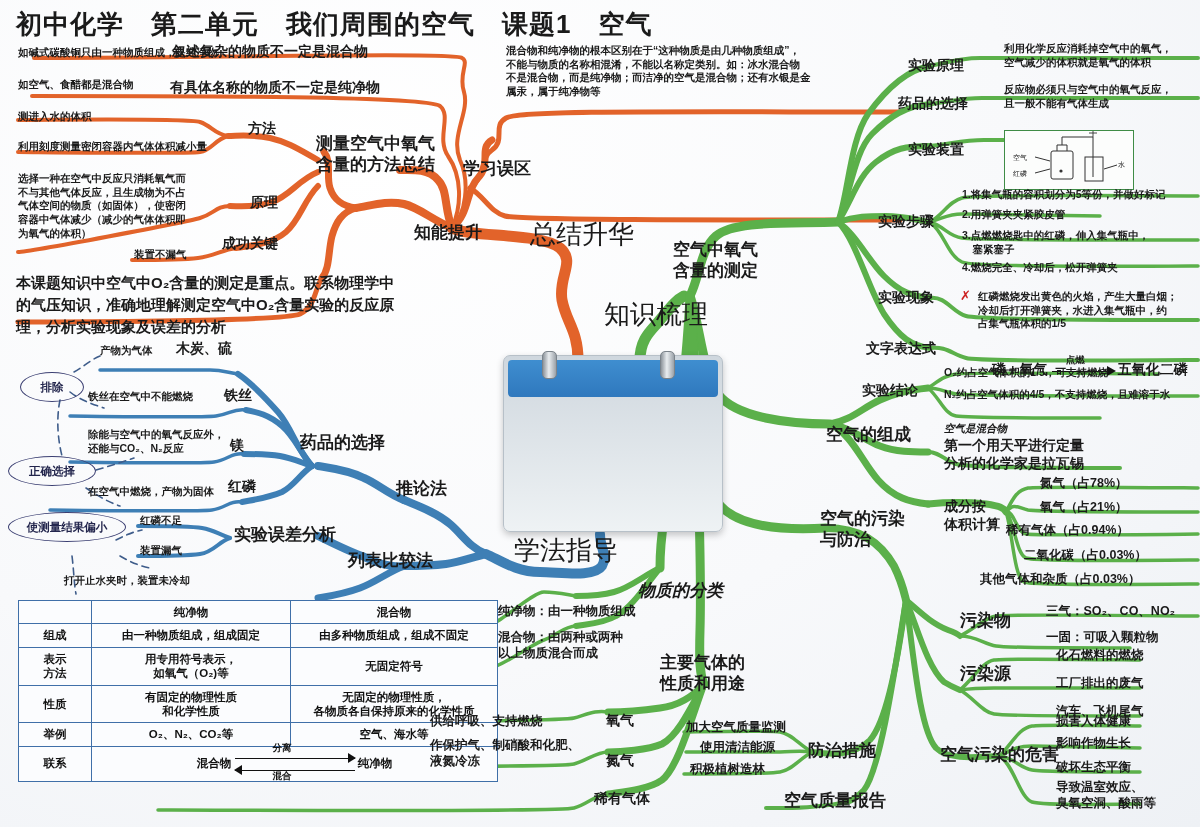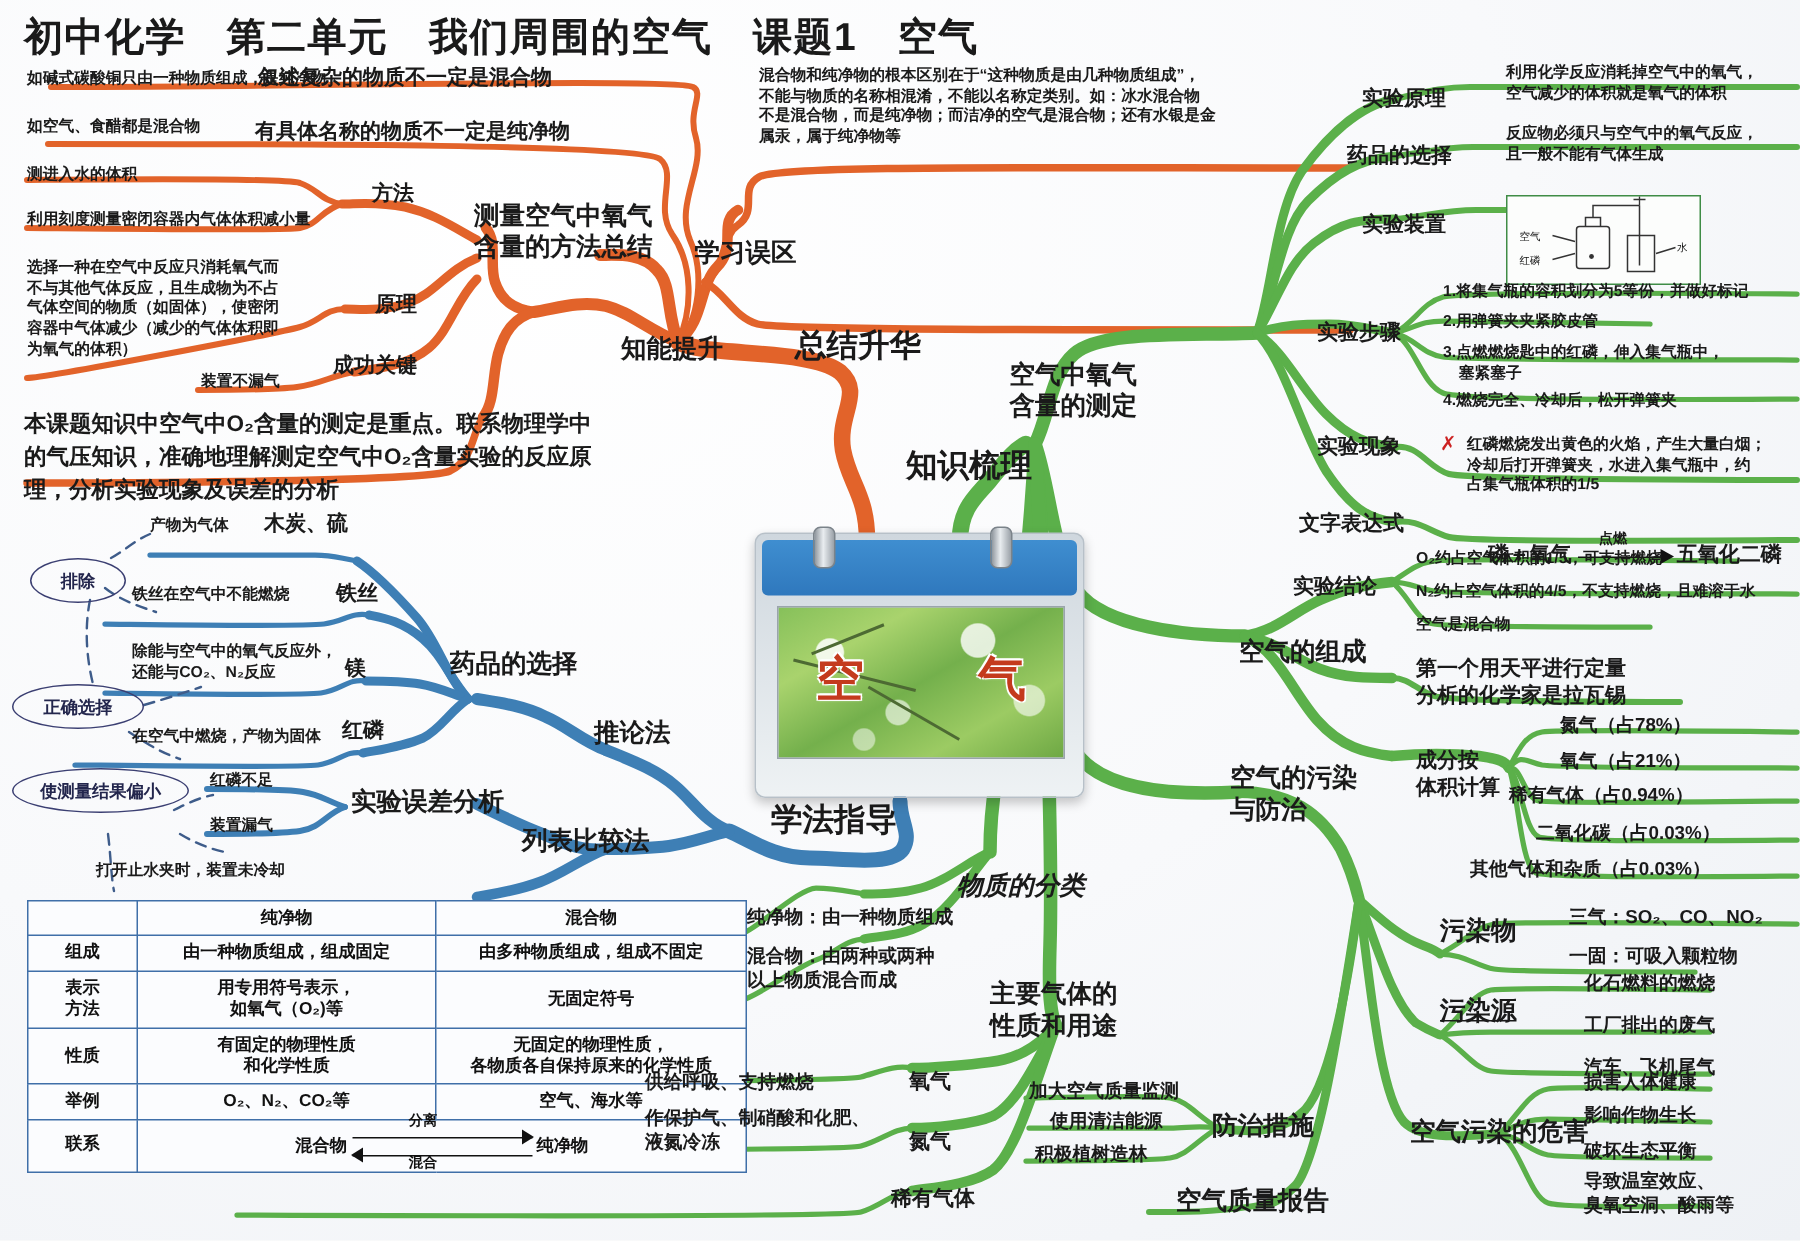--- a/index.html
+++ b/index.html
@@ -9,21 +9,21 @@
     font-family:"Liberation Sans","DejaVu Sans",sans-serif;
     color:#1a1a1a;
     overflow:hidden;
     position:relative;
   }
   #root{position:absolute;inset:0;background:
      radial-gradient(ellipse at 30% 20%, #ffffff 0%, #f8f9fb 55%, #eef1f5 100%);}
   svg.wires{position:absolute;left:0;top:0;width:1200px;height:827px;pointer-events:none;}
   .lbl{position:absolute;white-space:pre;line-height:1.25;}
   .title{font-weight:bold;font-size:26px;letter-spacing:1px;}
-  .n1{font-size:21px;font-weight:bold;}
+  .n1{font-size:26px;font-weight:normal;}
   .n2{font-size:17px;font-weight:bold;}
   .n3{font-size:14px;font-weight:bold;}
   .n4{font-size:12.5px;font-weight:bold;}
   .parasm{font-size:10.5px;font-weight:bold;line-height:1.3;}
   .bigpara{font-size:15px;font-weight:bold;line-height:1.45;}
   .ellipse{
     position:absolute;border:1.6px solid #3b3f72;border-radius:50%;
     color:#23264d;display:flex;align-items:center;justify-content:center;
     font-size:11.5px;font-weight:bold;background:transparent;
   }
@@ -341,26 +341,20 @@
       <span>纯净物</span>
     </td>
   </tr>
 </tbody>
     </table>
 
 <div id="notebook">
   <div id="nbbar"></div>
   <div class="ring" id="ring1"></div>
   <div class="ring" id="ring2"></div>
-  <div id="nbphoto">
-    <div class="twig" style="left:10px;top:34px;width:84px;transform:rotate(14deg);"></div>
-    <div class="twig" style="left:22px;top:30px;width:52px;transform:rotate(-22deg);"></div>
-    <div class="twig" style="left:60px;top:52px;width:70px;transform:rotate(30deg);"></div>
-    <div id="nbtext">空　气</div>
-  </div>
 </div>
 <div class="lbl n1" style="left:604px;top:298px;">知识梳理</div>
 
 <div class="lbl n2" style="left:673px;top:197px;margin-top:42px;">空气中氧气
 含量的测定</div>
 
 <div class="lbl n3" style="left:908px;top:57px;">实验原理</div>
 <div class="lbl parasm" style="left:1004px;top:42px;">利用化学反应消耗掉空气中的氧气，
 空气减少的体积就是氧气的体积</div>
 <div class="lbl n3" style="left:898px;top:95px;">药品的选择</div>
@@ -402,42 +396,42 @@
 占集气瓶体积的1/5</div>
 
 <div class="lbl n3" style="left:866px;top:340px;">文字表达式</div>
 <div class="lbl n3" style="left:984px;top:343px;">
   <span class="rxn">磷＋氧气</span><span class="rxnarrow"><span class="line"></span><span class="head"></span><span class="cond">点燃</span></span><span class="rxn">五氧化二磷</span>
 </div>
 
 <div class="lbl n3" style="left:862px;top:382px;">实验结论</div>
 <div class="lbl parasm" style="left:944px;top:366px;">O₂约占空气体积的1/5，可支持燃烧</div>
 <div class="lbl parasm" style="left:944px;top:388px;">N₂约占空气体积的4/5，不支持燃烧，且难溶于水</div>
-<div class="lbl parasm" style="left:944px;top:410px;">空气是混合物</div>
+<div class="lbl parasm" style="left:944px;top:422px;font-style:italic;">空气是混合物</div>
 
 <div class="lbl n2" style="left:826px;top:424px;">空气的组成</div>
 <div class="lbl n3" style="left:944px;top:437px;">第一个用天平进行定量
 分析的化学家是拉瓦锡</div>
 
 <div class="lbl n3" style="left:944px;top:498px;">成分按
 体积计算</div>
 <div class="lbl n4" style="left:1040px;top:476px;">氮气（占78%）</div>
 <div class="lbl n4" style="left:1040px;top:500px;">氧气（占21%）</div>
 <div class="lbl n4" style="left:1006px;top:523px;">稀有气体（占0.94%）</div>
 <div class="lbl n4" style="left:1024px;top:548px;">二氧化碳（占0.03%）</div>
 <div class="lbl n4" style="left:980px;top:572px;">其他气体和杂质（占0.03%）</div>
 
 <div class="lbl n2" style="left:820px;top:508px;">空气的污染
 与防治</div>
 
 <div class="lbl n2" style="left:960px;top:610px;">污染物</div>
 <div class="lbl n4" style="left:1046px;top:604px;">三气：SO₂、CO、NO₂</div>
 <div class="lbl n4" style="left:1046px;top:630px;">一固：可吸入颗粒物</div>
 
-<div class="lbl n2" style="left:960px;top:663px;text-decoration:underline;">污染源</div>
+<div class="lbl n2" style="left:960px;top:663px;">污染源</div>
 <div class="lbl n4" style="left:1056px;top:648px;">化石燃料的燃烧</div>
 <div class="lbl n4" style="left:1056px;top:676px;">工厂排出的废气</div>
 <div class="lbl n4" style="left:1056px;top:704px;">汽车、飞机尾气</div>
 
 <div class="lbl n2" style="left:940px;top:744px;">空气污染的危害</div>
 <div class="lbl n4" style="left:1056px;top:714px;">损害人体健康</div>
 <div class="lbl n4" style="left:1056px;top:736px;">影响作物生长</div>
 <div class="lbl n4" style="left:1056px;top:760px;">破坏生态平衡</div>
 <div class="lbl n4" style="left:1056px;top:780px;">导致温室效应、
 臭氧空洞、酸雨等</div>

